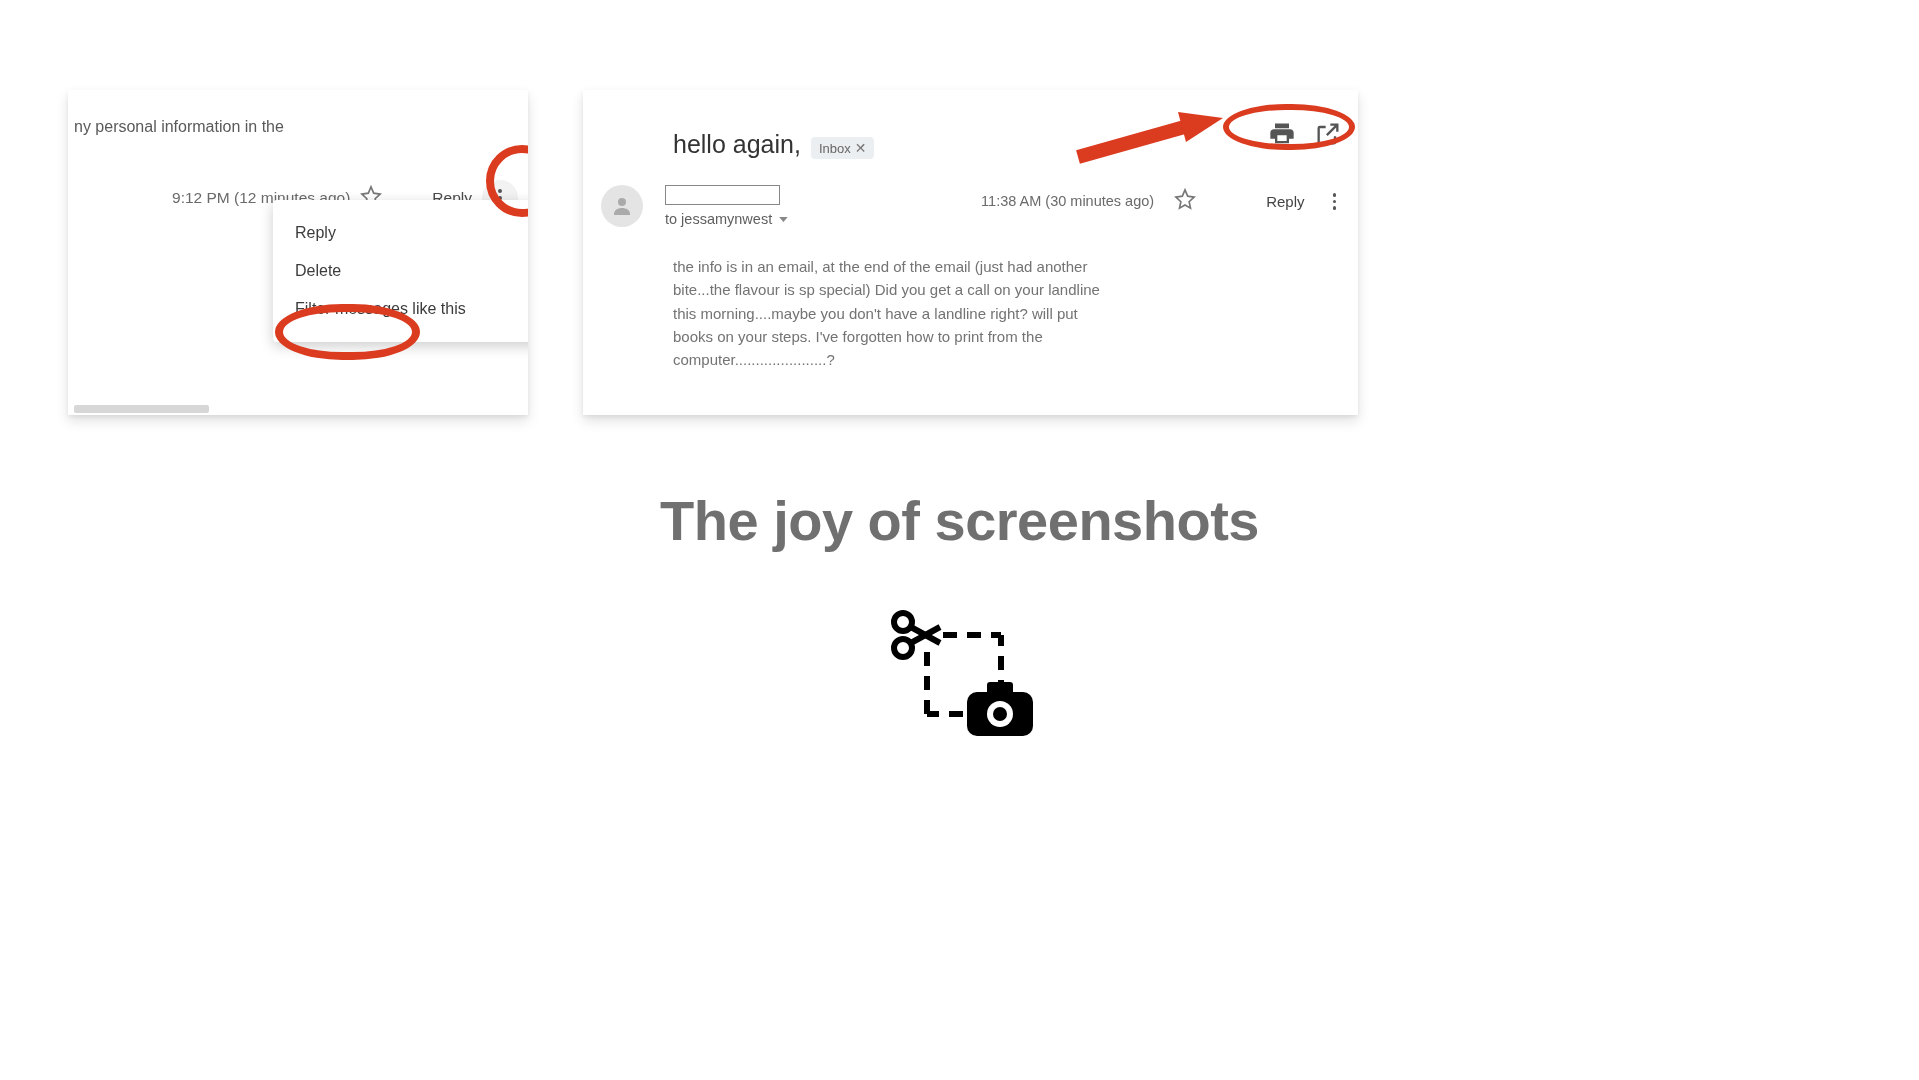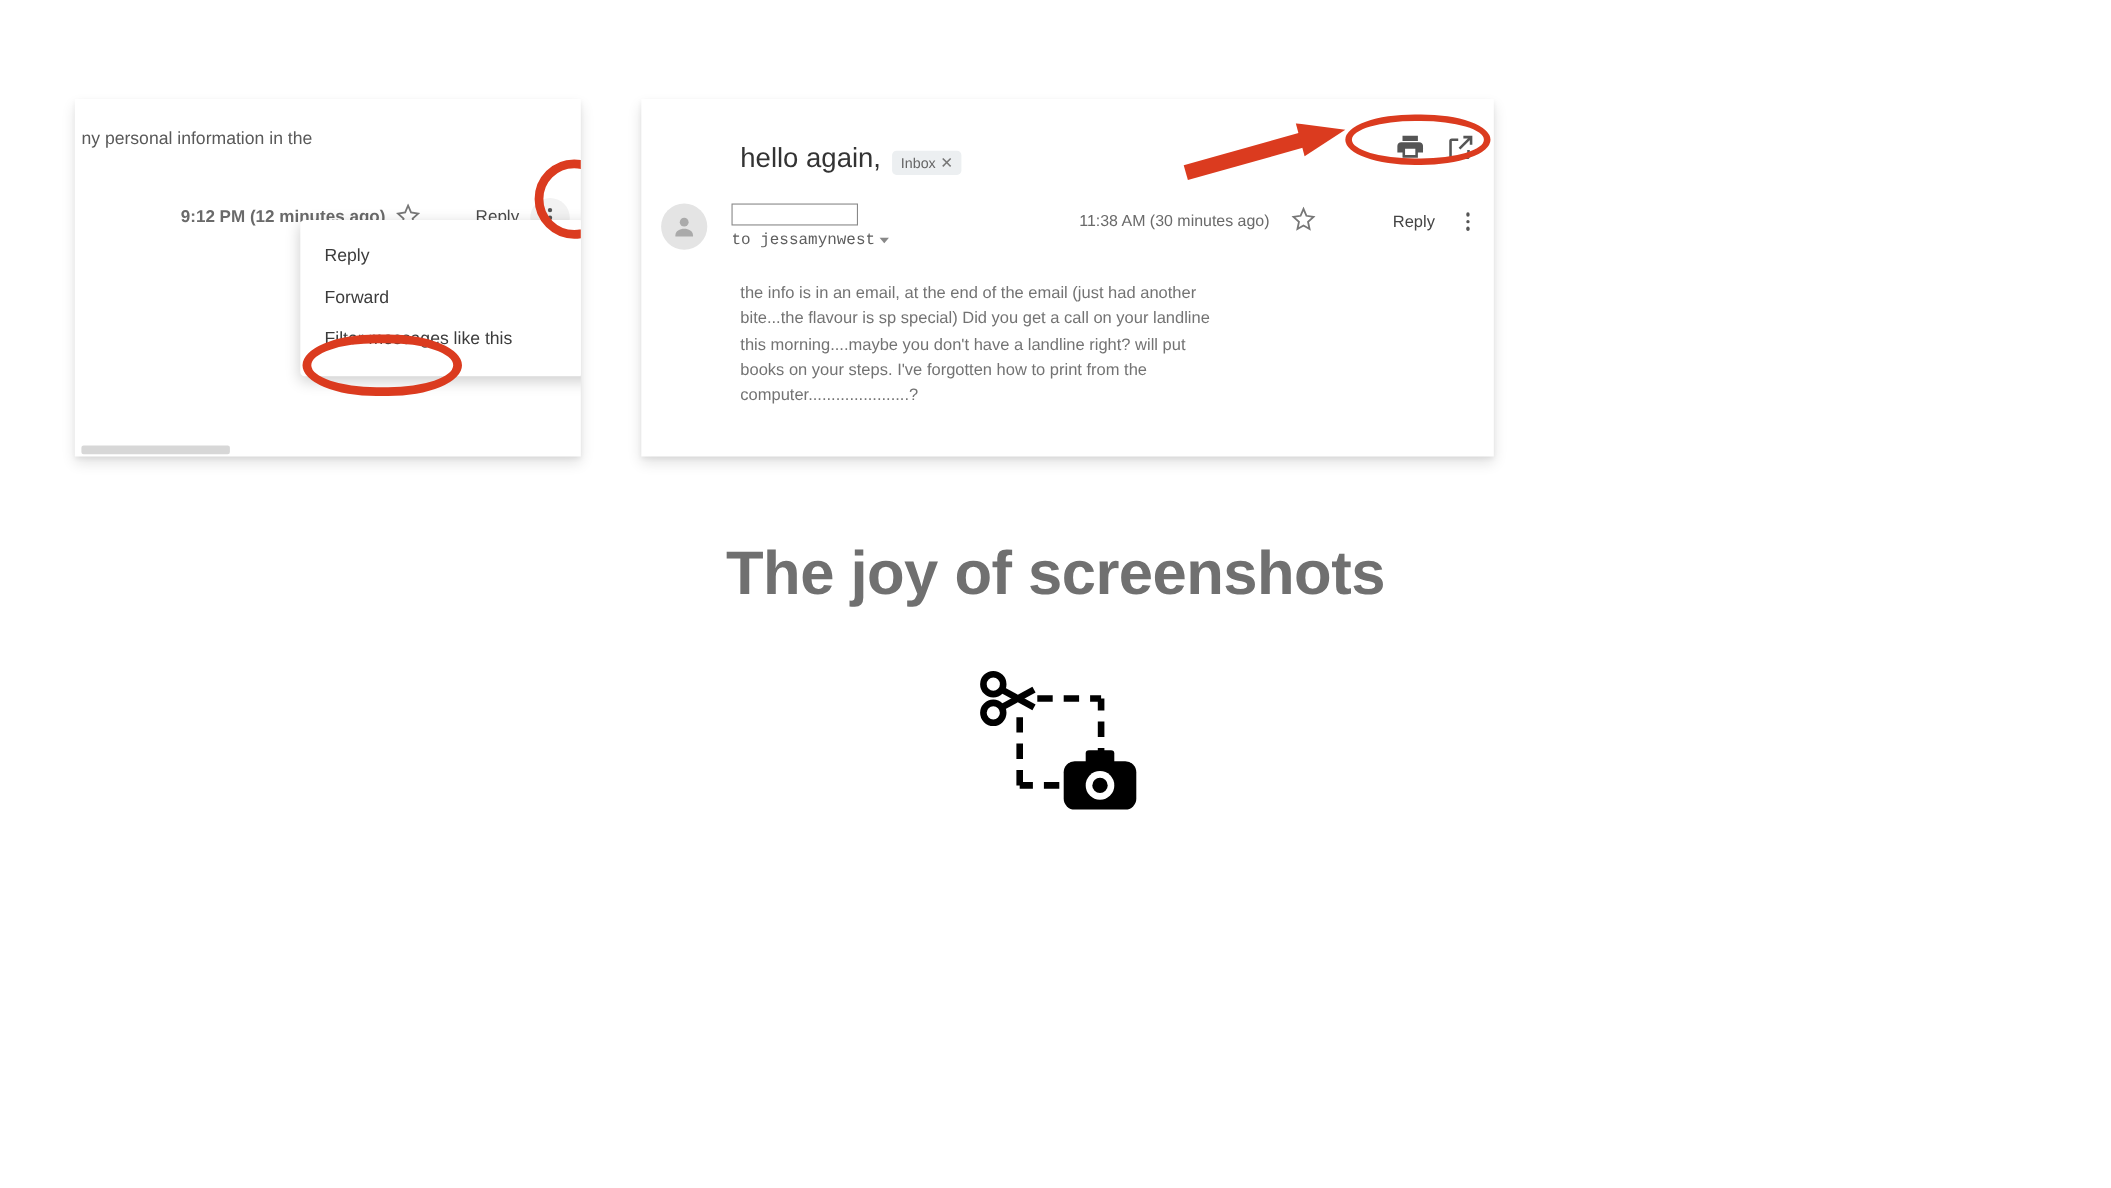--- a/index.html
+++ b/index.html
@@ -41,21 +41,21 @@
       right: 0;
       display: flex;
       align-items: center;
       justify-content: flex-end;
       padding-right: 10px;
       gap: 10px;
     }
     .timestamp {
       font-size: 15.5px;
       color: #6a6a6a;
-      font-weight: 700;
+      font-weight: 400;
     }
     .star-icon { width: 22px; height: 22px; color: #777; }
     .reply-text-left { font-size: 15.5px; color: #4a4a4a; margin-left: 40px; }
     .more-btn-left {
       width: 36px; height: 36px;
       border-radius: 50%;
       background: #f2f2f2;
       display: flex; align-items: center; justify-content: center;
       position: relative;
     }
@@ -146,21 +146,21 @@
       align-items: flex-start;
     }
     .avatar {
       width: 42px; height: 42px;
       border-radius: 50%;
       background: #e4e4e4;
       display: flex; align-items: center; justify-content: center;
       margin-right: 22px;
     }
     .avatar svg { width: 24px; height: 24px; color: #aaa; }
-    .sender-info { display: flex; flex-direction: column; gap: 6px; font-family: Liberation Mono, monospace; }
+    .sender-info { display: flex; flex-direction: column; gap: 6px; }
     .sender-box {
       width: 115px; height: 20px;
       border: 1.5px solid #888;
       background: #fff;
     }
     .recipient {
       font-size: 14.5px; color: #5f5f5f;
       display: flex; align-items: center; gap: 4px;
     }
     .chevron { display: inline-block; transform: scaleY(0.6); color: #888;}
@@ -234,21 +234,21 @@
             <span></span>
             <span></span>
           </div>
       </div>
     </div>
 
     <div class="circle-annotation" style="top:55px; left:418px; width:72px; height:72px;"></div>
 
     <div class="menu-popup">
       <div class="menu-item">Reply</div>
-      <div class="menu-item">Forward</div>
+      <div class="menu-item">Delete</div>
       <div class="menu-item">Filter messages like this</div>
     </div>
 
     <div class="oval-annotation" style="top:214px; left:207px; width:145px; height:56px; border-radius:72px/30px;"></div>
 
     <div class="bottom-bar-left"></div>
   </div>
 
   <div class="panel right-panel">
     <div class="subject-row">

